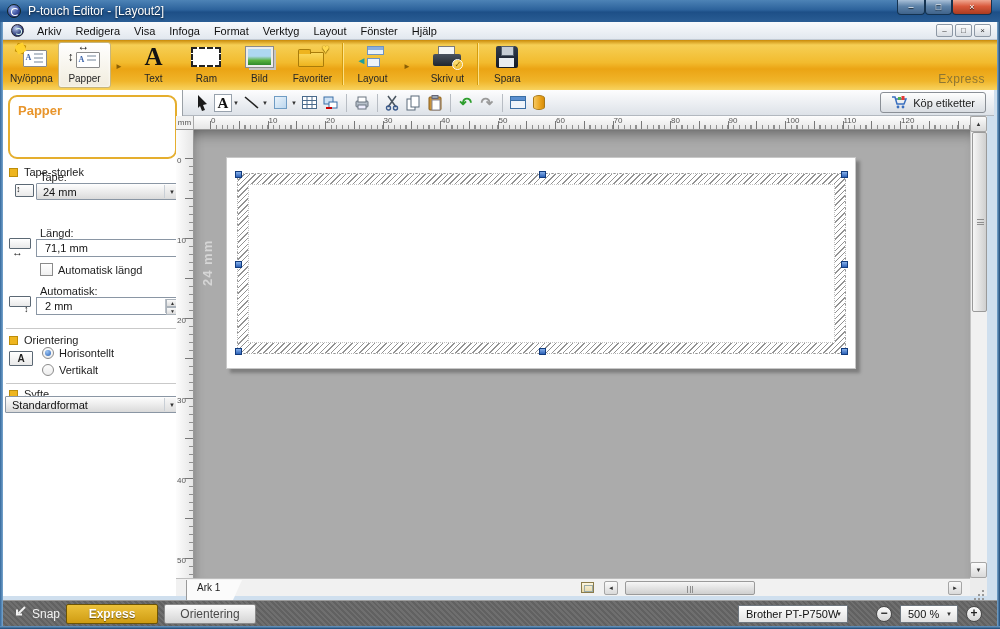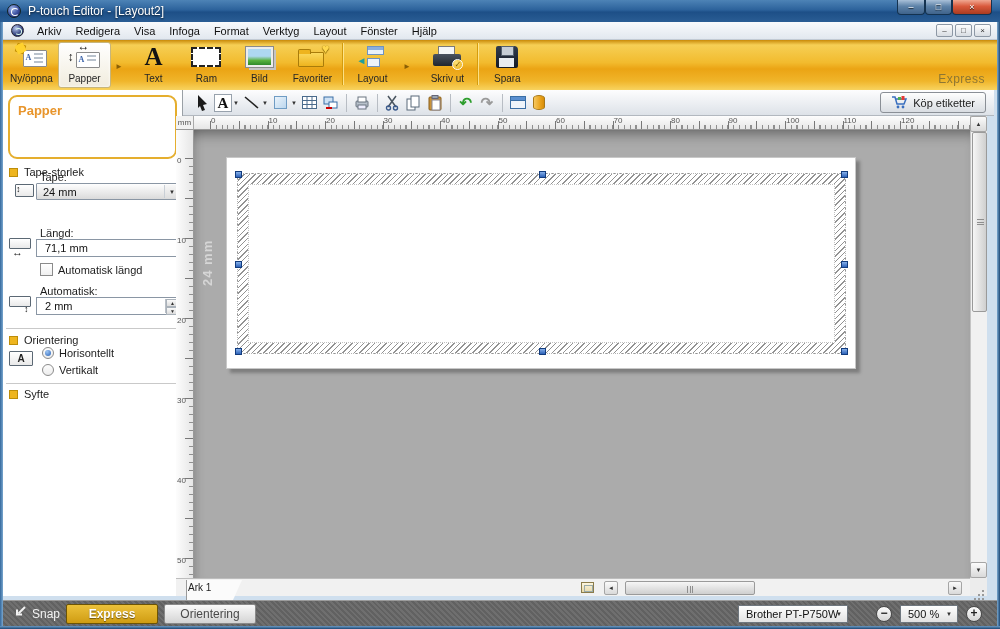--- a/index.html
+++ b/index.html
@@ -110,21 +110,21 @@
   .paper{position:absolute;left:32px;top:27px;width:630px;height:212px;background:#fff;border:1px solid #c8c8c8;box-shadow:4px 4px 3px rgba(70,70,70,.45)}
   .hatch{position:absolute;left:10px;top:15px;width:609px;height:181px;border:1px dotted #b4b4b4;background:repeating-linear-gradient(135deg,rgba(110,110,110,.75) 0 1px,transparent 1px 4px)}
   .hatch-inner{position:absolute;left:10px;top:10px;right:10px;bottom:10px;background:#fff;border:1px dotted #c2c2c2}
   .handle{position:absolute;width:7px;height:7px;background:linear-gradient(180deg,#86b0ea,#2d62b8);border:1px solid #123c7e}
   .tapelabel{position:absolute;left:6px;top:88px;height:90px;width:16px;writing-mode:vertical-rl;transform:rotate(180deg);font-size:13px;font-weight:bold;color:#d6d6d6;letter-spacing:1px;text-align:center}
   .vscroll{position:absolute;left:794px;top:0;width:17px;height:462px;background:#f1f1f1;border-left:1px solid #c4c4c4}
   .sbtn{position:absolute;width:17px;height:16px;background:linear-gradient(#fbfbfb,#d9d9d9);border:1px solid #a5a5a5;border-radius:2px;font-size:6px;color:#333;text-align:center;line-height:14px}
   .vthumb{position:absolute;left:1px;top:16px;width:15px;height:180px;background:linear-gradient(90deg,#f6f6f6,#cfcfcf);border:1px solid #9a9a9a;border-radius:2px}
   .grip-h{position:absolute;left:4px;top:86px;width:7px;height:6px;border-top:1px solid #8e8e8e;border-bottom:1px solid #8e8e8e;background:linear-gradient(transparent 2px,#8e8e8e 2px 3px,transparent 3px)}
   .tabstrip{position:absolute;left:0;top:462px;width:811px;height:18px;background:#f1f1f1;border-top:1px solid #bdbdbd}
-  .sheettab{position:absolute;left:10px;top:1px;width:56px;height:20px;background:#fbfbfb;clip-path:polygon(0 0,100% 0,calc(100% - 9px) 100%,0 100%);border-left:1px solid #9a9a9a;font-size:10px;color:#222;padding:2px 0 0 1px}
+  .sheettab{position:absolute;left:10px;top:1px;width:56px;height:20px;background:#fbfbfb;clip-path:polygon(0 0,100% 0,calc(100% - 9px) 100%,0 100%);border-left:1px solid #9a9a9a;font-size:10px;color:#222;padding:2px 0 0 10px}
   .hscroll-thumb{position:absolute;left:449px;top:2px;width:130px;height:14px;background:linear-gradient(#f6f6f6,#cfcfcf);border:1px solid #9a9a9a;border-radius:2px}
   .grip-v{position:absolute;left:61px;top:4px;width:6px;height:7px;border-left:1px solid #8e8e8e;border-right:1px solid #8e8e8e;background:linear-gradient(90deg,transparent 2px,#8e8e8e 2px 3px,transparent 3px)}
   .sheet-ico{position:absolute;left:405px;top:3px;width:13px;height:11px;border:1px solid #8b7c4a;background:linear-gradient(#fdf6e0,#e8d9a8)}
   .sheet-ico::after{content:"";position:absolute;left:2px;top:2px;width:7px;height:5px;border:1px solid #9aa}
   .corner-grip{position:absolute;left:794px;top:462px;width:17px;height:18px;background:#ececec}
   .corner-grip::after{content:"";position:absolute;right:3px;bottom:4px;width:2px;height:2px;background:#9a9a9a;box-shadow:-4px 4px 0 #9a9a9a,0 4px 0 #9a9a9a,-8px 8px 0 #9a9a9a,-4px 8px 0 #9a9a9a,0 8px 0 #9a9a9a}
 
   
   .statusbar{position:absolute;left:3px;right:3px;bottom:3px;height:26px;background:repeating-linear-gradient(45deg,#6f6f6f 0 2px,#616161 2px 4px);border-top:1px solid #9b9b9b;display:flex;align-items:center}
   .snapwrap{display:flex;align-items:center;gap:5px;margin-left:10px;color:#f2f2f2;font-size:12px}
@@ -308,20 +308,24 @@
     <span class="radio sel" style="left:39px;top:257px"></span>
     <span class="flabel" style="left:56px;top:257px">Horisontellt</span>
     <span class="radio" style="left:39px;top:274px"></span>
     <span class="flabel" style="left:56px;top:274px">Vertikalt</span>
 
     <div class="divider" style="top:293px"></div>
 
     <div class="sec-hd" style="left:6px;top:298px">
       <span class="sec-sq"></span>
       <span>Syfte</span>
+    </div>
+    <div class="combo" style="left:2px;top:306px;width:176px;height:17px">
+      <span>Standardformat</span>
+      <span class="carr">▼</span>
     </div>
   </div>
 
   <div class="drawbar">
     <span class="dico">
       <svg width="13" height="16" viewBox="0 0 13 16">
           <polygon points="2,0 11,9 7,10 9,15 6,16 4,11 2,13" fill="#1a1a1a"></polygon>
         </svg>
     </span>
     <span class="d-a">A</span>

